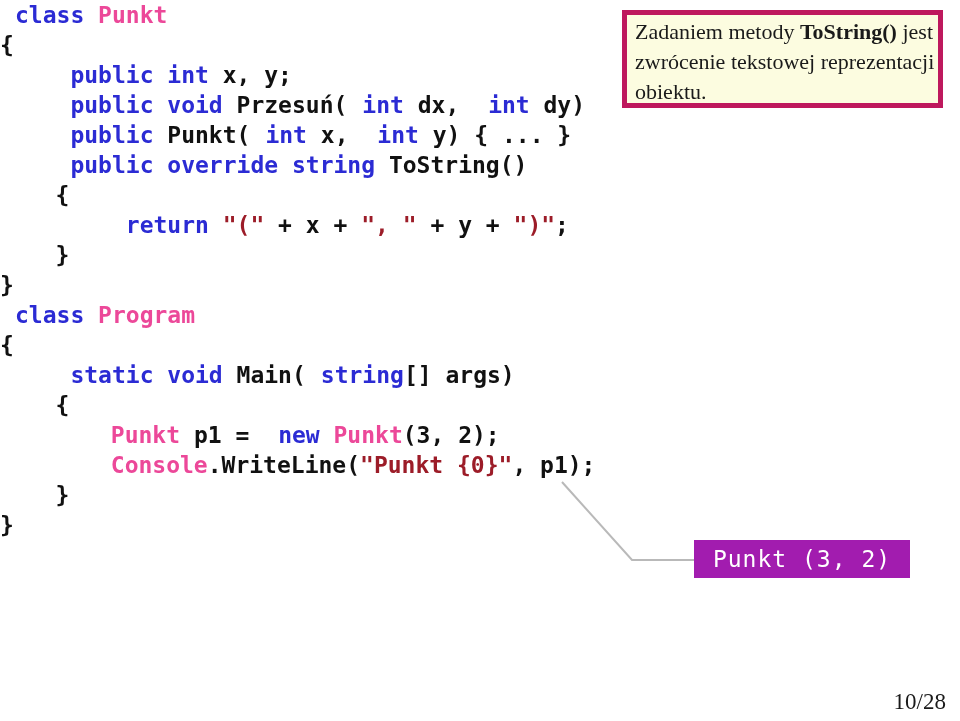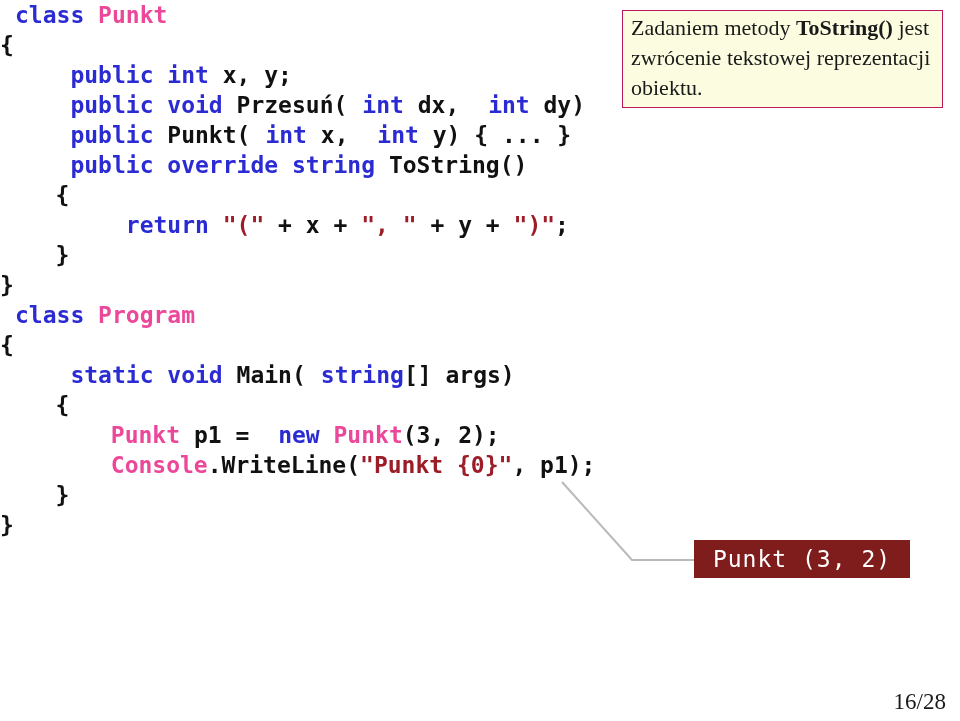--- a/index.html
+++ b/index.html
@@ -40,21 +40,21 @@
   .pl   { color: #111111; }      
 
   
   #callout {
     position: absolute;
     left: 622px;
     top: 10px;
     width: 321px;
     height: 98px;
     background: #fcfce0;
-    border: 1px solid #be185d;
+    border: 5px solid #be185d;
     box-sizing: border-box;
     overflow: visible;
   }
   #callout-text {
     position: absolute;
     left: 8px;
     top: 2px;
     width: 312px;
     font-family: "Liberation Serif", "DejaVu Serif", serif;
     font-size: 22px;
@@ -73,21 +73,21 @@
     pointer-events: none;
   }
 
   
   #console-out {
     position: absolute;
     left: 694px;
     top: 540px;
     width: 216px;
     height: 38px;
-    background: #7f1d1d;
+    background: #a21caf;
     color: #ffffff;
     font-family: "DejaVu Sans Mono", monospace;
     font-size: 23px;
     line-height: 38px;
     text-align: center;
     letter-spacing: 1px;
     white-space: pre;
   }
 
   
@@ -110,13 +110,13 @@
     <span>Zadaniem metody </span><b>ToString()</b><span> jest zwrócenie tekstowej reprezentacji obiektu.</span>
   </div>
 </div>
 
 <svg id="leader" viewBox="0 0 160 100" width="160" height="100">
   <polyline points="12,12 82,90 146,90" fill="none" stroke="#b9b9b9" stroke-width="2"></polyline>
 </svg>
 
 <div id="console-out">Punkt (3, 2)</div>
 
-<div id="page-number">16/28</div>
+<div id="page-number">10/28</div>
 
 </body></html>

